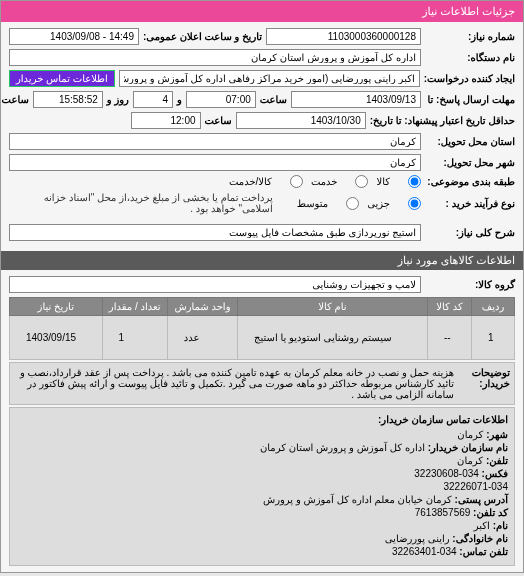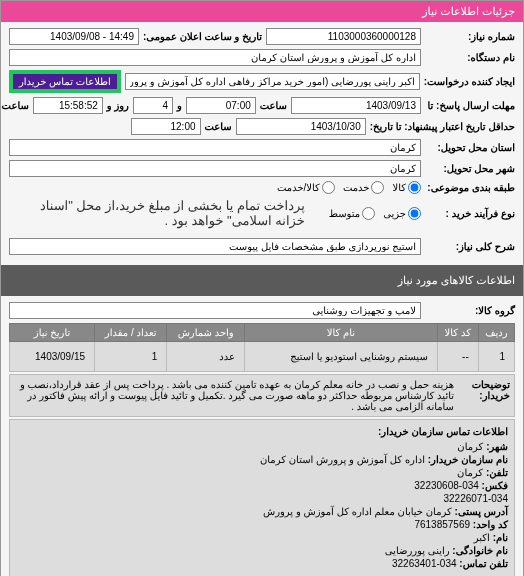--- a/index.html
+++ b/index.html
@@ -47,66 +47,66 @@
   font-size: 10px;
   font-family: inherit;
   direction: rtl;
 }
 .w-lg { width: 180px; }
 .w-md { width: 130px; }
 .w-sm { width: 70px; }
 .w-xs { width: 40px; }
 .w-full { flex: 1; }
 .btn {
-  background: #4c1d95;
-  color: #fff;
-  border: 4px solid #22c55e;
+  background: #6d28d9;
+  color: #fff;
+  border: 1px solid #22c55e;
   padding: 2px 6px;
   font-size: 10px;
   cursor: pointer;
 }
 .radio-group {
   display: flex;
   gap: 8px;
   align-items: center;
 }
 .radio-group label {
   display: flex;
   align-items: center;
-  gap: 2px;
+  gap: 18px;
   font-size: 10px;
 }
 .note {
-  font-size: 13px;
+  font-size: 10px;
   color: #333;
   margin-right: 100px;
 }
 .section-header {
   background: #5a5a5a;
   color: #fff;
-  padding: 9px 8px;
+  padding: 3px 8px;
   font-size: 11px;
 }
 table {
   width: 100%;
   border-collapse: collapse;
   font-size: 10px;
 }
 th {
   background: #888;
   color: #fff;
   padding: 3px;
   border: 1px solid #777;
   font-weight: normal;
 }
 td {
   background: #ddd;
-  padding: 9px;
+  padding: 16px;
   border: 1px solid #bbb;
-  text-align: right;
+  text-align: left;
 }
 .desc-box {
   display: flex;
   background: #ddd;
   border: 1px solid #bbb;
   padding: 4px;
   margin-top: 2px;
   font-size: 10px;
   align-items: flex-start;
   gap: 6px;
@@ -263,19 +263,19 @@
     </div>
 
     <div class="contact-section">
       <div class="contact-title">اطلاعات تماس سازمان خریدار:</div>
       <div class="contact-row"><span class="k">شهر:</span> <span>کرمان</span></div>
       <div class="contact-row"><span class="k">نام سازمان خریدار:</span> <span>اداره کل آموزش و پرورش استان کرمان</span></div>
       <div class="contact-row"><span class="k">تلفن:</span> <span>کرمان</span></div>
       <div class="contact-row"><span class="k">فکس:</span> <span>034-32230608</span></div>
       <div class="contact-row"><span>32226071-034</span></div>
       <div class="contact-row"><span class="k">آدرس پستی:</span> <span>کرمان خیابان معلم اداره کل آموزش و پرورش</span></div>
-      <div class="contact-row"><span class="k">کد واحد:</span> <span>7613857569</span></div>
+      <div class="contact-row"><span class="k">کد تلفن:</span> <span>7613857569</span></div>
       <div class="contact-row"><span class="k">نام:</span> <span>اکبر</span></div>
       <div class="contact-row"><span class="k">نام خانوادگی:</span> <span>راینی پوررضایی</span></div>
       <div class="contact-row"><span class="k">تلفن تماس:</span> <span>034-32263401</span></div>
     </div>
   </div>
 </div>
 
 </body></html>

